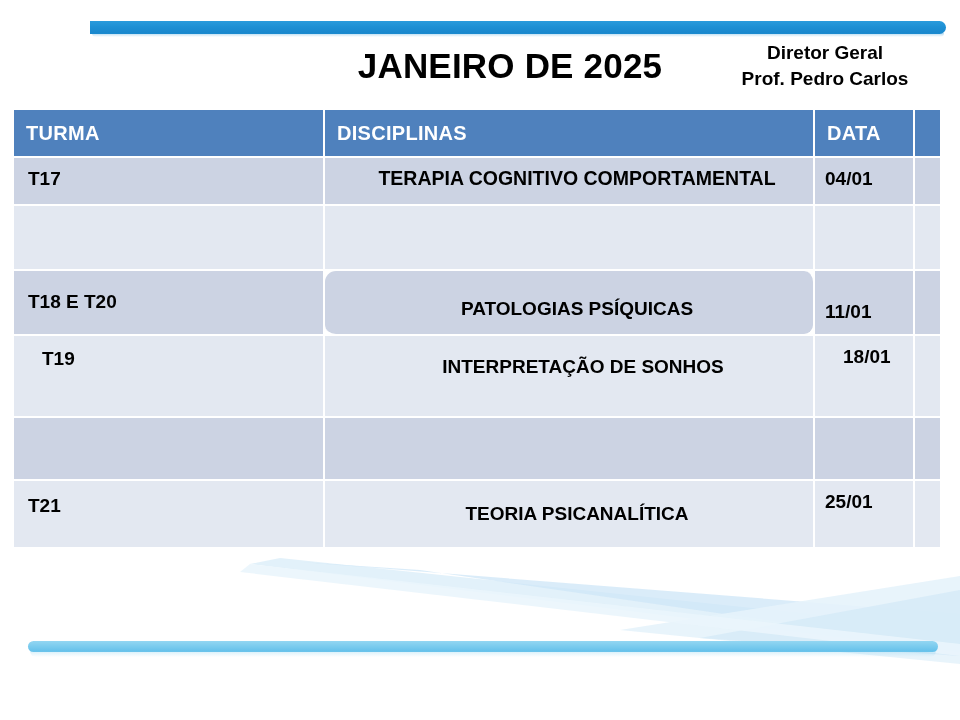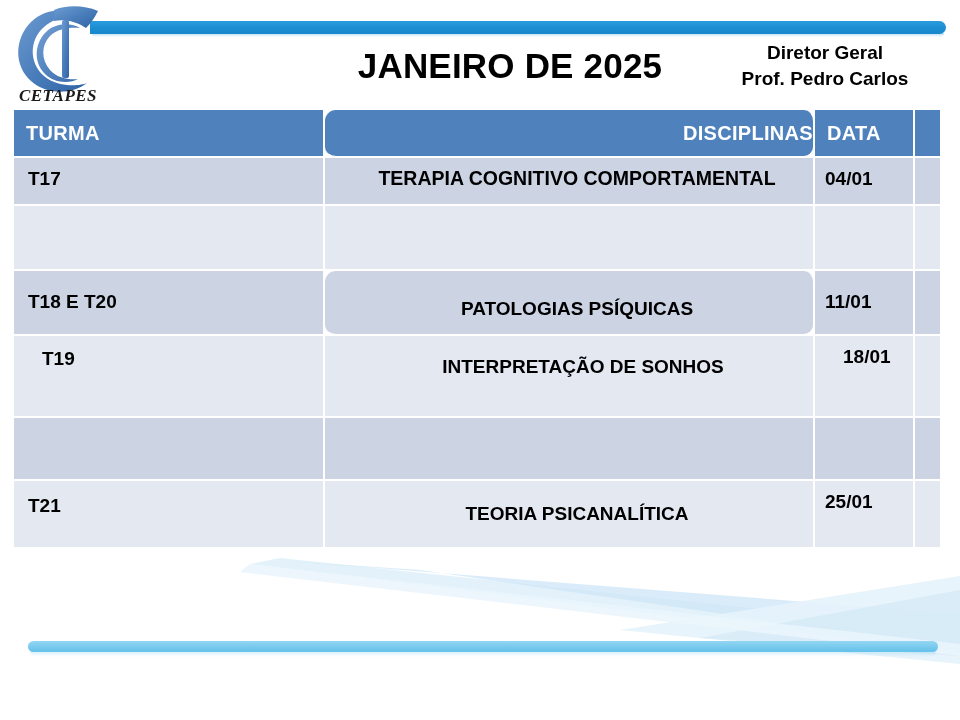--- a/index.html
+++ b/index.html
@@ -116,21 +116,21 @@
     background: #4F81BD;
     color: #ffffff;
     height: 48px;
     font-size: 20px;
     font-weight: bold;
     letter-spacing: .3px;
     vertical-align: middle;
     padding-left: 12px;
   }
   th.h-turma { text-align: left;   padding-left: 14px; }
-  th.h-disc  { text-align: right; border-radius: 11px; }
+  th.h-disc  { text-align: left; }
   th.h-data  { text-align: left;   padding-left: 10px; }
   th.h-extra { text-align: left; }
 
   tr.row-dark  td { background: #CCD3E3; }
   tr.row-light td { background: #E3E8F1; }
 
   td.cell-turma {
     font-size: 19px;
     font-weight: bold;
     color: #000000;
@@ -156,21 +156,21 @@
   
   tr.r1 td { height: 48px; }
   tr.r1 td.cell-disc { padding-top: 9px; font-size: 19.5px; }
   tr.r1 td.cell-data { padding-top: 10px; }
 
   tr.r2 td { height: 65px; }
 
   tr.r3 td { height: 65px; }
   tr.r3 td.cell-turma { padding-top: 20px; }
   tr.r3 td.cell-disc  { padding-top: 27px; border-radius: 11px; }
-  tr.r3 td.cell-data  { padding-top: 20px; }
+  tr.r3 td.cell-data  { padding-top: 30px; }
 
   tr.r4 td { height: 82px; padding-left: 28px; }
   tr.r4 td.cell-turma { padding-top: 12px; }
   tr.r4 td.cell-disc  { padding-top: 20px; }
   tr.r4 td.cell-data  { padding-top: 10px; }
 
   tr.r5 td { height: 63px; }
 
   tr.r6 td { height: 68px; }
   tr.r6 td.cell-turma { padding-top: 14px; margin-top: 29px; }
@@ -206,42 +206,20 @@
   }
 </style>
 </head>
 <body>
 
 <div id="slide">
 
   <div class="top-bar"></div>
   <div class="top-bar-shadow"></div>
 
-  <div class="logo">
-    <svg width="112" height="104" viewBox="0 0 112 104" aria-hidden="true">
-      <defs>
-        <linearGradient id="gblue" x1="0" y1="0" x2="1" y2="1">
-          <stop offset="0%" stop-color="#6E9BD2"></stop>
-          <stop offset="50%" stop-color="#4A7EBB"></stop>
-          <stop offset="100%" stop-color="#2F63A5"></stop>
-        </linearGradient>
-      </defs>
-
-      <path d="M84 16 C70 5, 44 5, 29 20 C12 37, 12 64, 29 79 C44 93, 70 93, 85 81
-               C78 84, 56 86, 42 74 C27 61, 27 38, 42 25 C55 13, 76 13, 84 16 Z" fill="url(#gblue)"></path>
-
-      <path d="M78 26 C68 20, 52 21, 43 31 C32 43, 32 61, 43 72 C52 81, 67 82, 76 77
-               C69 78, 56 77, 48 68 C39 58, 39 43, 48 34 C56 26, 70 25, 78 26 Z" fill="url(#gblue)" opacity=".95"></path>
-
-      <path d="M52 8 C64 3, 82 3, 96 9 C92 17, 88 22, 84 26 C74 19, 62 17, 52 19 Z" fill="url(#gblue)"></path>
-
-      <rect x="60" y="18" width="7" height="58" rx="2" fill="url(#gblue)"></rect>
-    </svg>
-    <div class="logo-text">CETAPES</div>
-  </div>
 
   <div class="slide-title">JANEIRO DE 2025</div>
 
   <div class="prof-block">
     <div>Diretor Geral</div>
     <div>Prof. Pedro Carlos</div>
   </div>
 
   <table class="sched-table">
     <colgroup>

